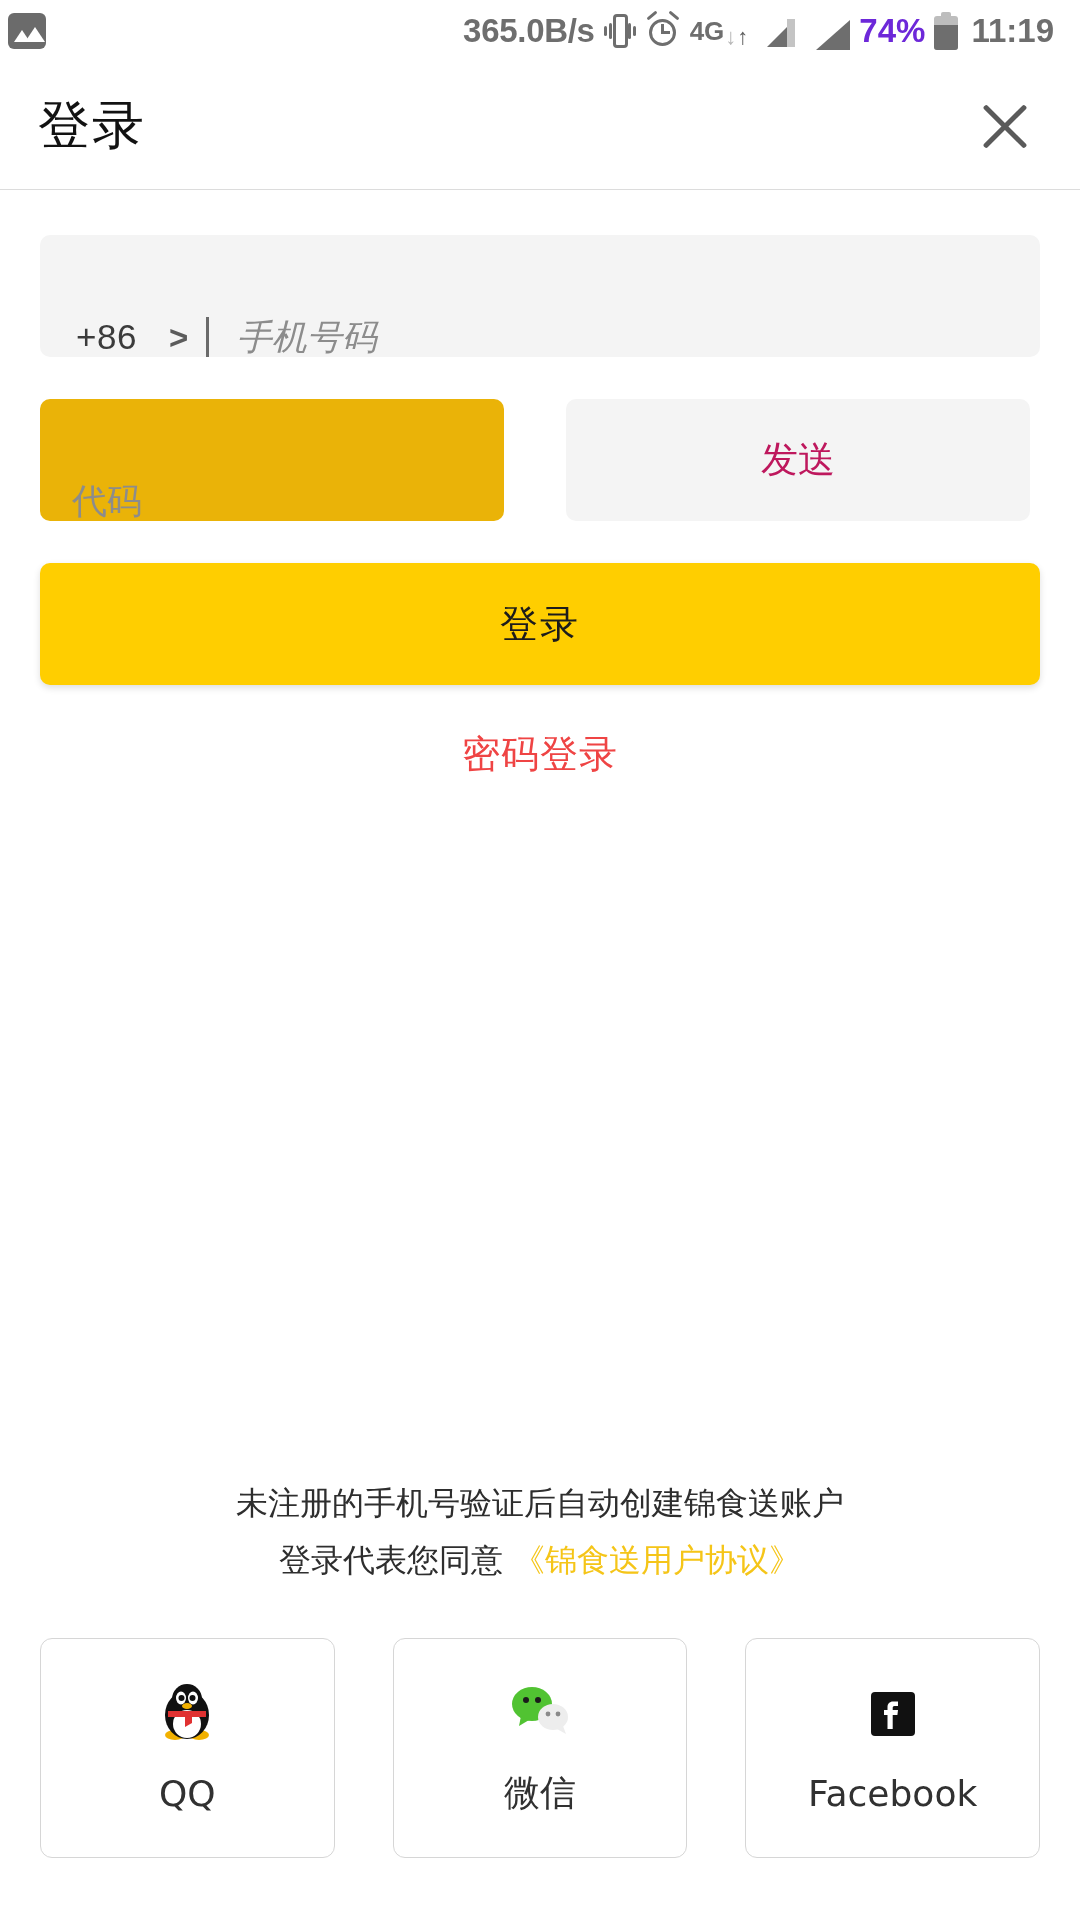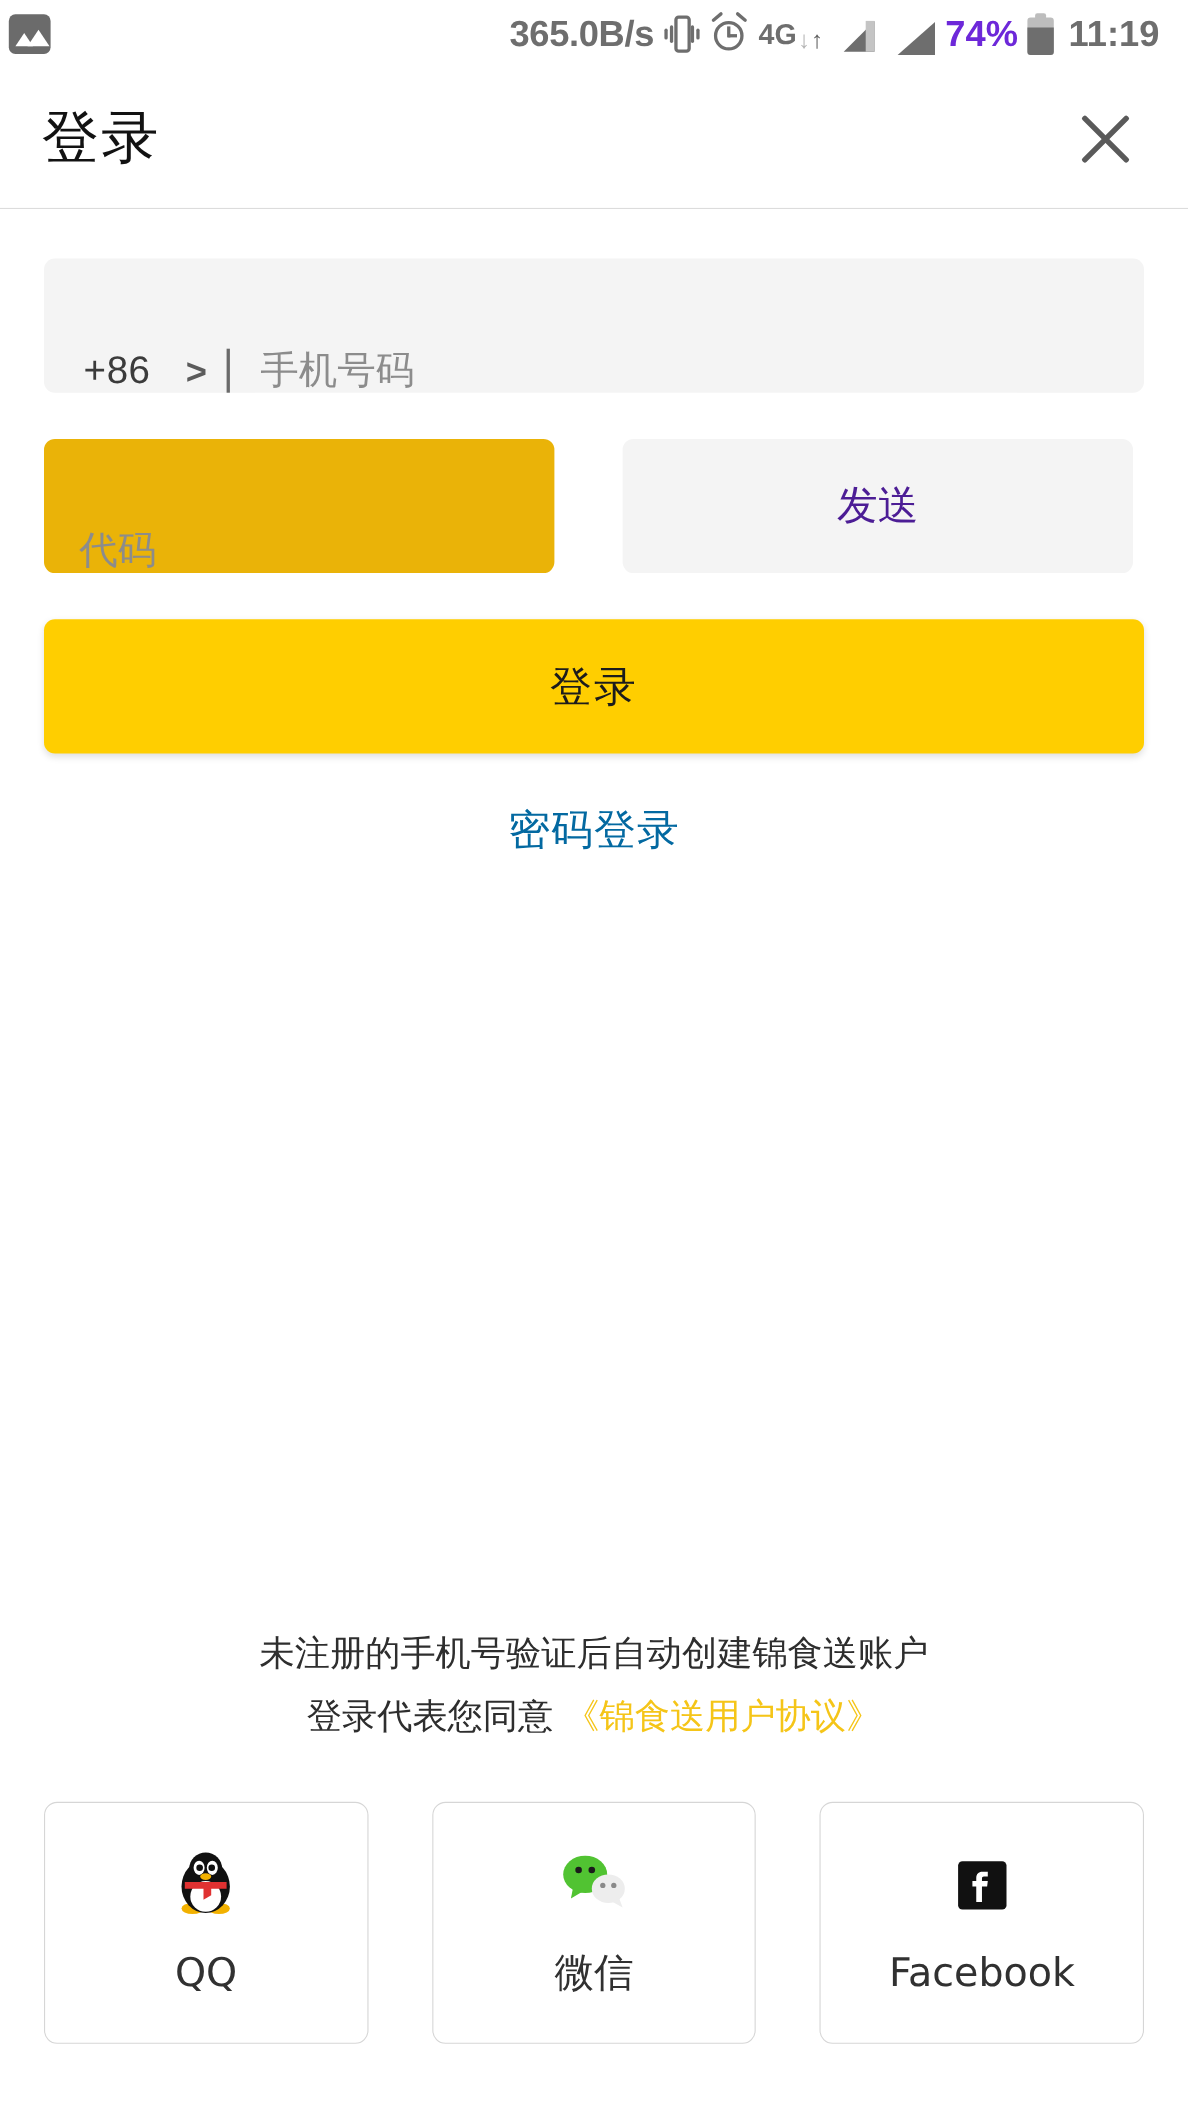--- a/index.html
+++ b/index.html
@@ -116,52 +116,53 @@
     background:#f4f4f4; border-radius:10px; height:122px;
     display:flex; align-items:flex-end; padding:0 36px;
   }
   .cc{ font-size:35px; color:#3b3b3b; letter-spacing:0.5px; }
   .cc-chevron{ font-size:33px; color:#5b5b5b; margin-left:32px; font-weight:600; }
   .cc-sep{ width:3px; height:40px; background:#6a6a6a; margin-left:18px; }
   .ph-input{
     border:none; background:transparent; outline:none; margin-left:28px;
     font-size:35px; color:#333; width:100%;
     font-family:"DejaVu Sans","Liberation Sans",sans-serif;
+    font-style:italic;
   }
   .ph-input::placeholder{ color:#8c8c8c; }
 
   .row2{ display:flex; gap:62px; margin-top:42px; }
   .code-field{
     background:#eab308; border-radius:10px; height:122px; width:464px;
     display:flex; align-items:flex-end; padding:0 32px;
   }
   .code-input{
     border:none; background:transparent; outline:none; width:100%;
     font-size:35px; color:#333;
     font-family:"DejaVu Sans","Liberation Sans",sans-serif;
   }
   .code-input::placeholder{ color:#8c8c8c; }
   .send-btn{
     background:#f4f4f4; border-radius:10px; height:122px; width:464px;
     display:flex; align-items:center; justify-content:center;
-    font-size:37px; color:#4c1d95; border:none; cursor:pointer;
+    font-size:37px; color:#be185d; border:none; cursor:pointer;
     font-family:"DejaVu Sans","Liberation Sans",sans-serif;
   }
 
   .login-btn{
     margin-top:42px; width:1000px; height:122px; border:none; cursor:pointer;
     background:#FFCE00; border-radius:10px;
     font-size:38px; color:#1c1c1c; letter-spacing:2px;
     box-shadow:0 3px 7px rgba(0,0,0,0.13);
     font-family:"DejaVu Sans","Liberation Sans",sans-serif;
     display:flex; align-items:center; justify-content:center;
   }
 
   .pwd-login{
-    margin-top:44px; text-align:center; font-size:38px; color:#0369a1;
+    margin-top:44px; text-align:center; font-size:38px; color:#ef4444;
     letter-spacing:1px; cursor:pointer;
     font-family:"DejaVu Sans","Liberation Sans",sans-serif;
   }
 
   
   .footer{ position:absolute; left:0; bottom:0; width:1080px; padding:0 40px 62px 40px; }
   .agree{ text-align:center; font-family:"DejaVu Sans","Liberation Sans",sans-serif; }
   .agree .l1{ font-size:32px; color:#2e2e2e; line-height:1.55; }
   .agree .l2{ font-size:32px; color:#2e2e2e; line-height:1.55; margin-top:8px; }
   .agree .l2 .link{ color:#F5C518; cursor:pointer; }

